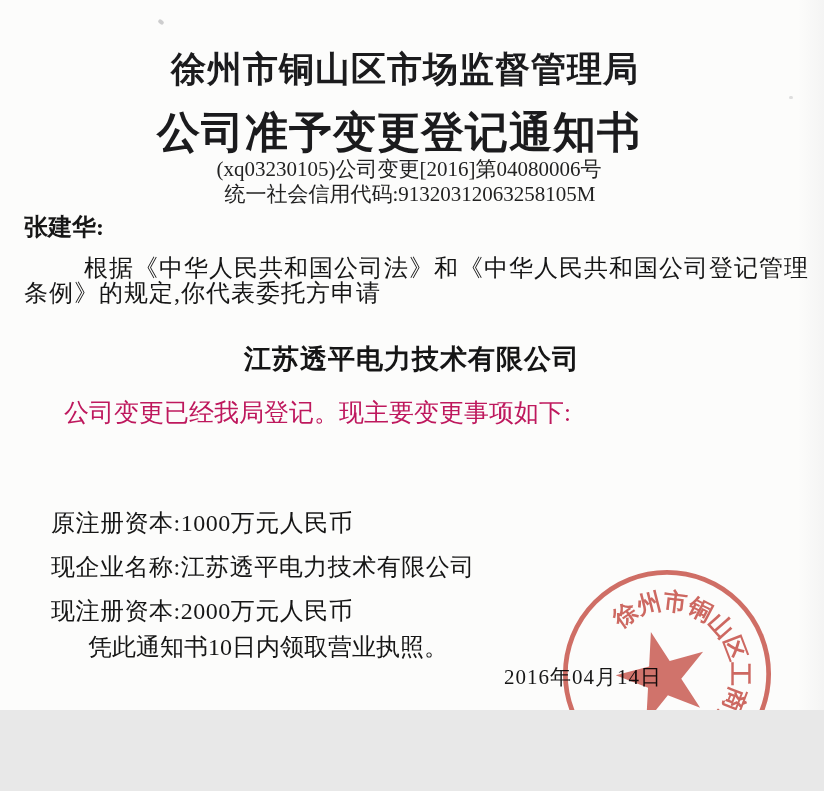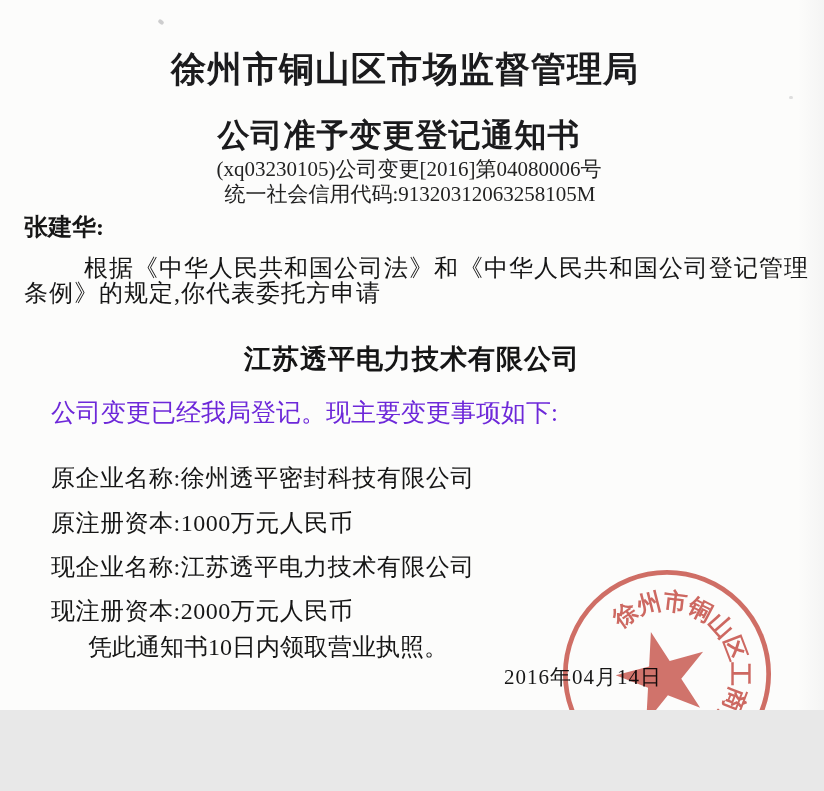--- a/index.html
+++ b/index.html
@@ -15,37 +15,37 @@
   .abs{position:absolute;}
   .centered{left:0;width:824px;text-align:center;}
   .authority{
     top:46px;
     font-family:"Liberation Sans","DejaVu Sans",sans-serif;
     font-weight:700;font-size:35px;letter-spacing:1px;
     color:#1b1b1d;
     padding-right:14px;box-sizing:border-box;
   }
   .doc-title{
-    top:114px;
+    top:104px;
     font-family:"Liberation Sans","DejaVu Sans",sans-serif;
-    font-weight:700;font-size:32px;letter-spacing:1px;
+    font-weight:700;font-size:43px;letter-spacing:1px;
     color:#1b1b1d;
     padding-right:26px;box-sizing:border-box;
   }
   .doc-number{top:155px;font-size:21px;color:#222;padding-right:6px;box-sizing:border-box;}
   .credit-code{top:180px;font-size:21px;color:#222;padding-right:16px;box-sizing:border-box;padding-left:12px;}
   .addressee{left:24px;top:211px;font-size:24px;font-weight:600;color:#161616;}
   .body-line1{left:84px;top:252px;font-size:24px;letter-spacing:1px;color:#161616;}
   .body-line2{left:24px;top:277px;font-size:24px;letter-spacing:1px;color:#161616;}
   .company-name{
     top:341px;
     font-size:27px;font-weight:700;letter-spacing:1px;color:#151515;
     font-family:"Liberation Sans","DejaVu Sans",sans-serif;
   }
-  .registration-line{left:51px;top:396px;font-size:25px;color:#6d28d9;}
+  .registration-line{left:64px;top:396px;font-size:25px;color:#be185d;}
   .change-item{left:51px;font-size:24px;letter-spacing:0.5px;color:#161616;white-space:nowrap;}
   .item-0{top:462px;} .item-1{top:507px;} .item-2{top:551px;} .item-3{top:595px;}
   .license-note{left:88px;top:631px;font-size:24px;color:#161616;}
   .issue-date{left:504px;top:663px;font-size:21px;letter-spacing:1px;color:#161616;z-index:1;}
   .seal{
     left:549px;top:560px;width:236px;height:228px;
     z-index:2;
     mix-blend-mode:multiply;
     opacity:0.92;
   }
@@ -81,23 +81,20 @@
   <div class="abs addressee">张建华:</div>
 
   <div class="abs body-line1">根据《中华人民共和国公司法》和《中华人民共和国公司登记管理</div>
 
   <div class="abs body-line2">条例》的规定,你代表委托方申请</div>
 
   <div class="abs centered company-name">江苏透平电力技术有限公司</div>
 
   <div class="abs registration-line">公司变更已经我局登记。现主要变更事项如下:</div>
 
-  <div class="abs change-item item-0">
-    <span>原企业名称:</span><span>徐州透平密封科技有限公司</span>
-  </div>
   <div class="abs change-item item-1">
     <span>原注册资本:</span><span>1000万元人民币</span>
   </div>
   <div class="abs change-item item-2">
     <span>现企业名称:</span><span>江苏透平电力技术有限公司</span>
   </div>
   <div class="abs change-item item-3">
     <span>现注册资本:</span><span>2000万元人民币</span>
   </div>
 

